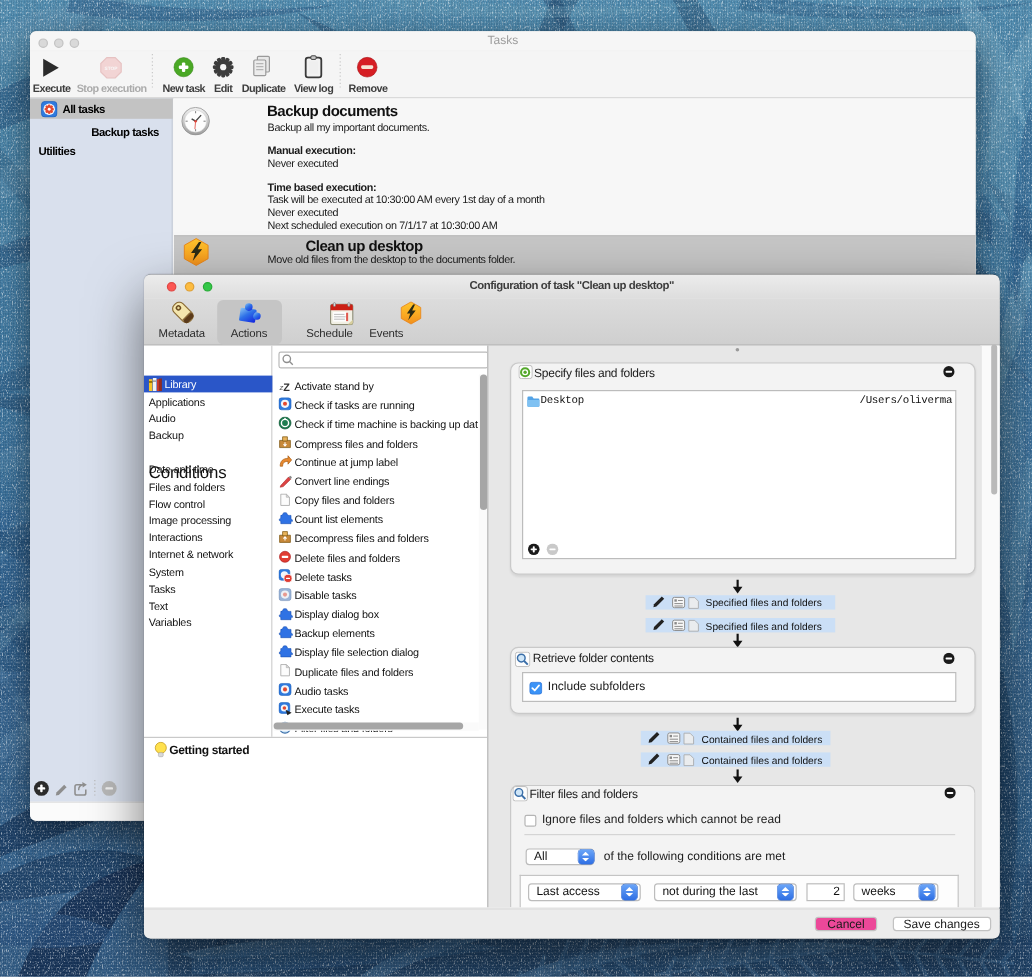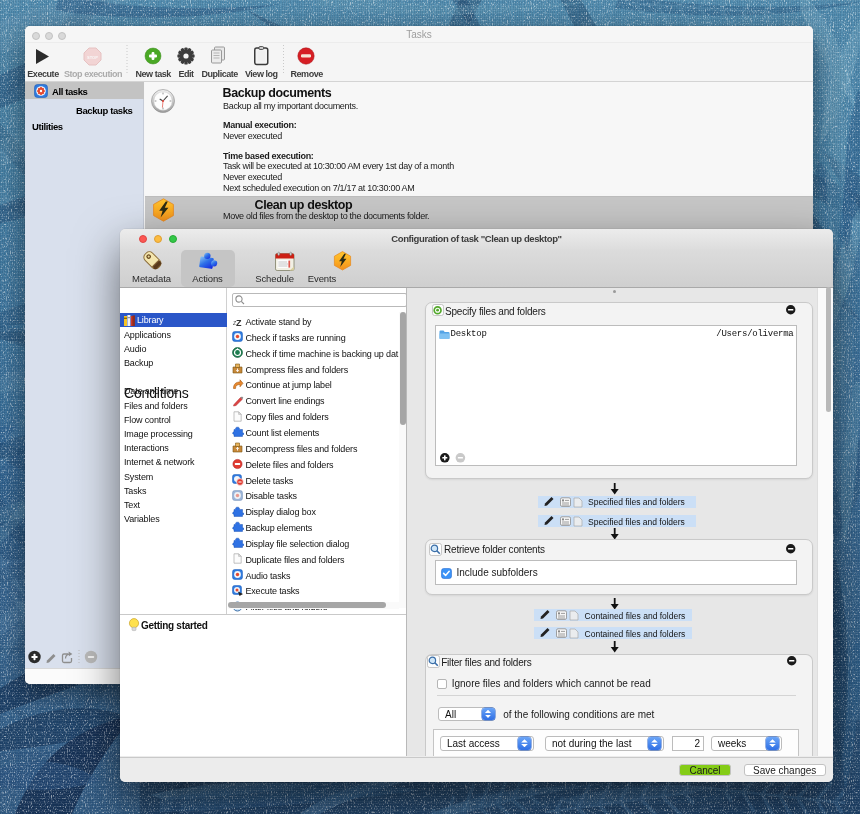--- a/index.html
+++ b/index.html
@@ -773,15 +773,15 @@
   <div class="abs" style="left:425px;top:507px;width:119px;height:14.5px;background:#fff;border:1px solid #bcbcbc;border-radius:3px;"></div>
   <div class="abs" style="left:432px;top:509px;font-size:10px;color:#111;">not during the last</div>
   <div class="stepper" style="left:528px;top:508px;"></div>
   <div class="abs" style="left:552px;top:507px;width:32px;height:14.5px;background:#fff;border:1px solid #bcbcbc;"></div>
   <div class="abs" style="left:552px;top:509px;width:28px;text-align:right;font-size:10px;color:#111;">2</div>
   <div class="abs" style="left:591px;top:507px;width:71px;height:14.5px;background:#fff;border:1px solid #bcbcbc;border-radius:3px;"></div>
   <div class="abs" style="left:598px;top:509px;font-size:10px;color:#111;">weeks</div>
   <div class="stepper" style="left:646px;top:508px;"></div>
 
   <div class="abs" style="left:0;top:527.6px;width:713px;height:25.4px;background:#ececec;border-top:1px solid #c9c9c9;border-radius:0 0 5px 5px;"></div>
-  <div class="abs" style="left:559px;top:534.6px;width:52px;height:12.5px;background:#84cc16;border:1px solid #c2c2c2;border-radius:3px;text-align:center;font-size:10px;color:#1a1a1a;line-height:12px;">Cancel</div>
+  <div class="abs" style="left:559px;top:534.6px;width:52px;height:12.5px;background:#ec4899;border:1px solid #c2c2c2;border-radius:3px;text-align:center;font-size:10px;color:#1a1a1a;line-height:12px;">Cancel</div>
   <div class="abs" style="left:623.7px;top:534.6px;width:82px;height:12.5px;background:#fff;border:1px solid #c2c2c2;border-radius:3px;text-align:center;font-size:10px;color:#1a1a1a;line-height:12px;">Save changes</div>
 </div>
 
 </body></html>

